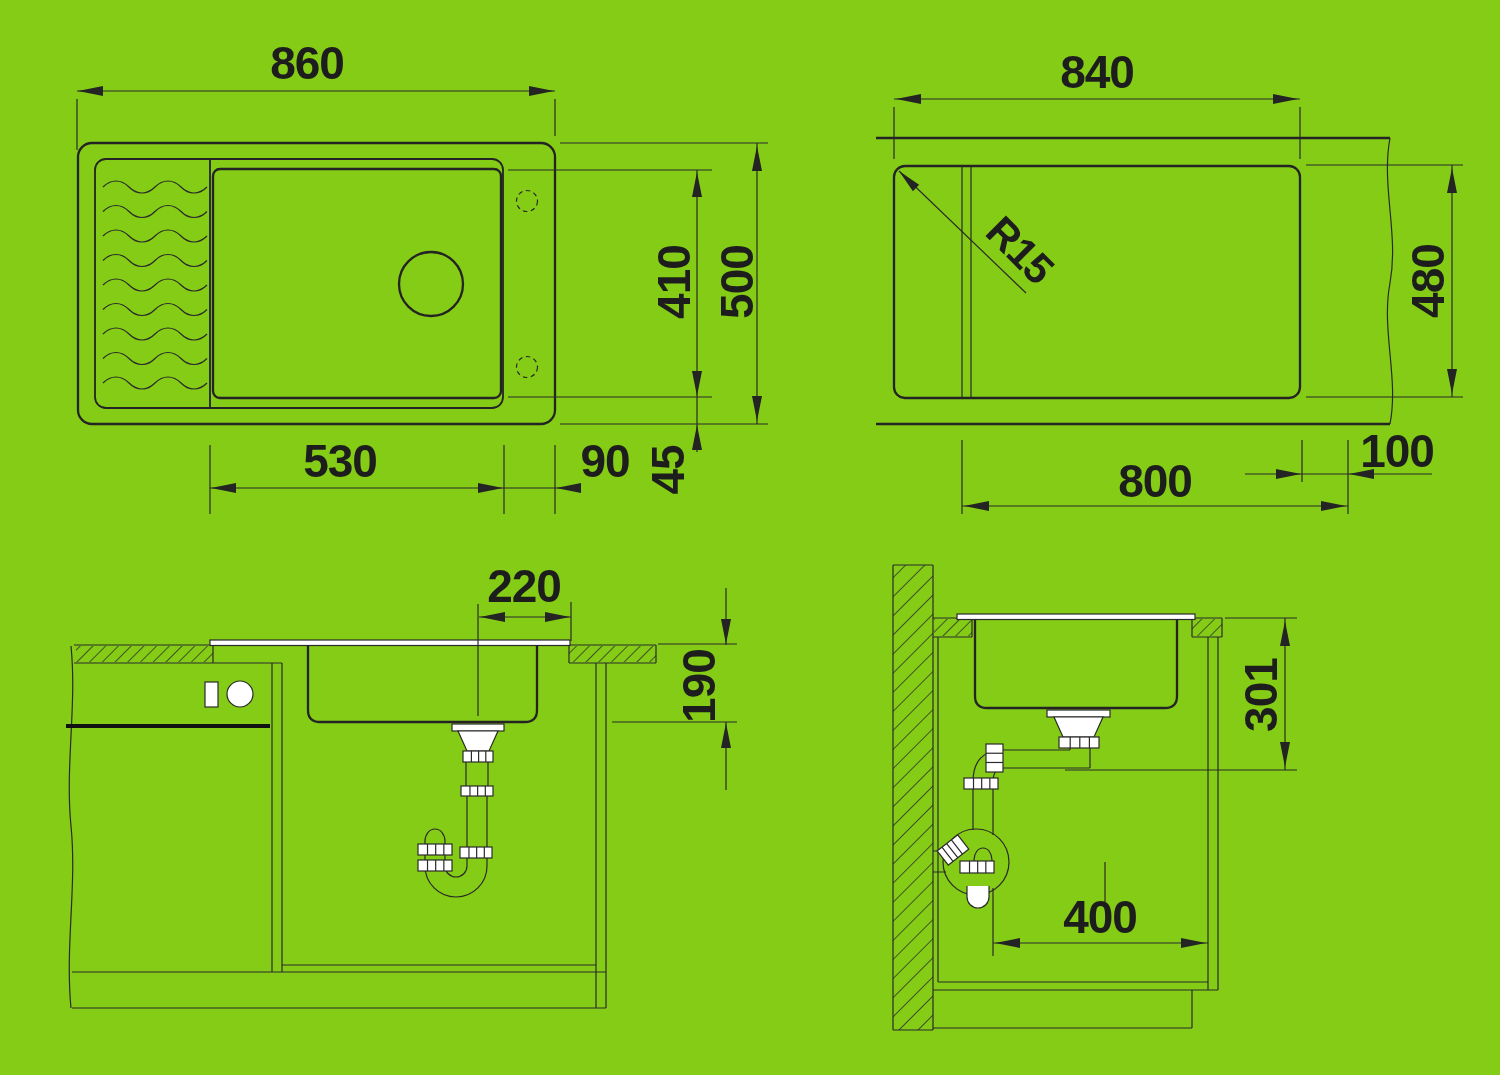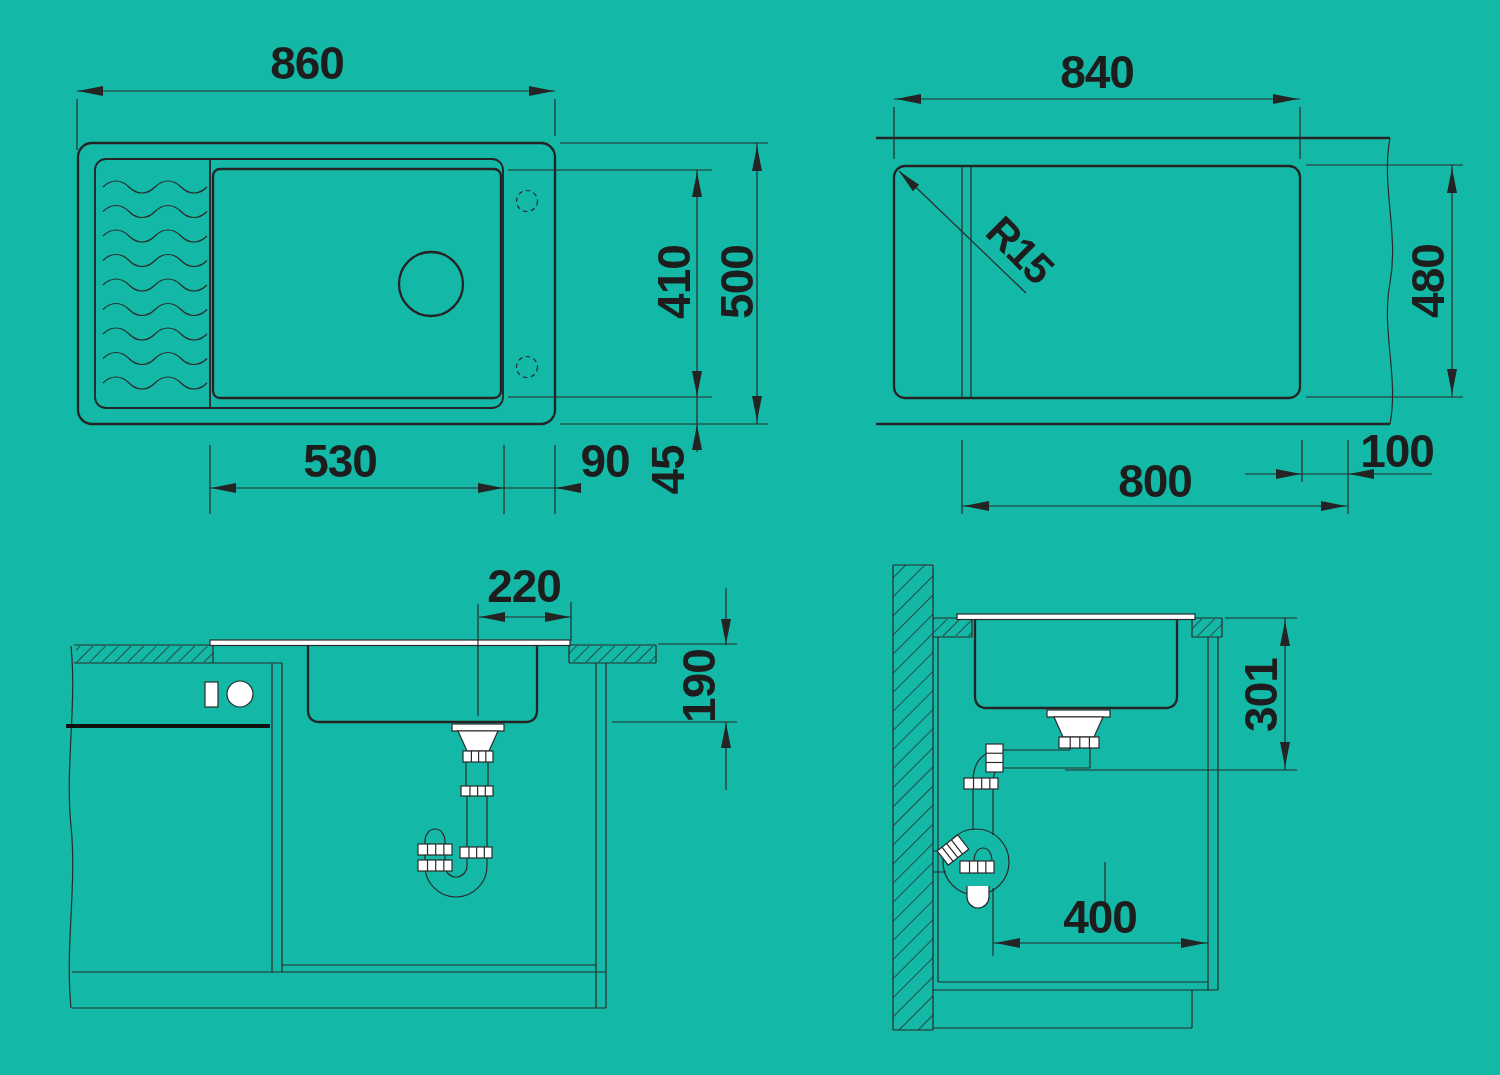--- a/index.html
+++ b/index.html
@@ -1,16 +1,16 @@
 <!DOCTYPE html>
 <html><head>
 <meta charset="utf-8">
 <style>
   html,body{margin:0;padding:0;background:#ffffff;}
-  .canvas{position:relative;width:1500px;height:1075px;background:#14b8a6;overflow:hidden;}
+  .canvas{position:relative;width:1500px;height:1075px;background:#84cc16;overflow:hidden;}
   svg{display:block;}
   .t{font-family:"Liberation Sans",sans-serif;font-weight:700;font-size:46px;fill:#1d1d1d;
      text-anchor:middle;dominant-baseline:central;letter-spacing:-1px;}
   .t-sm{font-size:42px;}
   .ln-thick{stroke:#242424;stroke-width:2.3;fill:none;}
   .ln{stroke:#242424;stroke-width:1.8;fill:none;}
   .ln-thin{stroke:#2a2a2a;stroke-width:1.2;fill:none;}
   .ln-heavy{stroke:#111;stroke-width:4.2;fill:none;}
   .white{fill:#ffffff;}
 </style>

